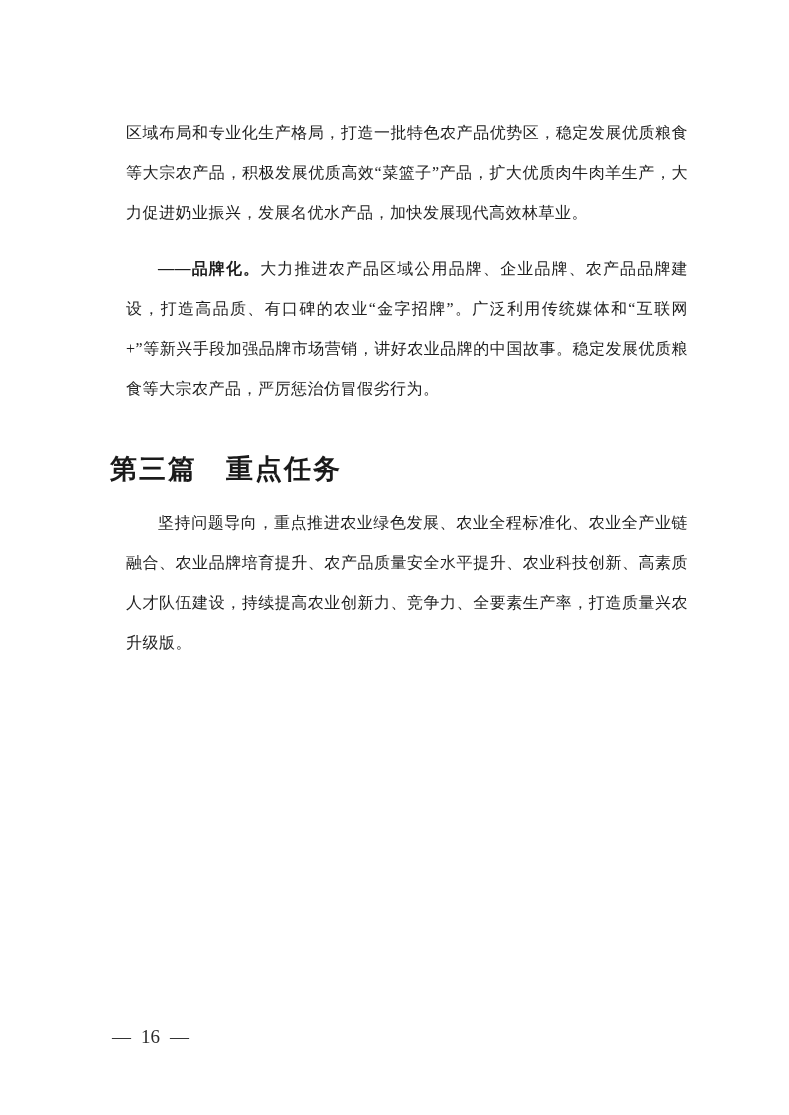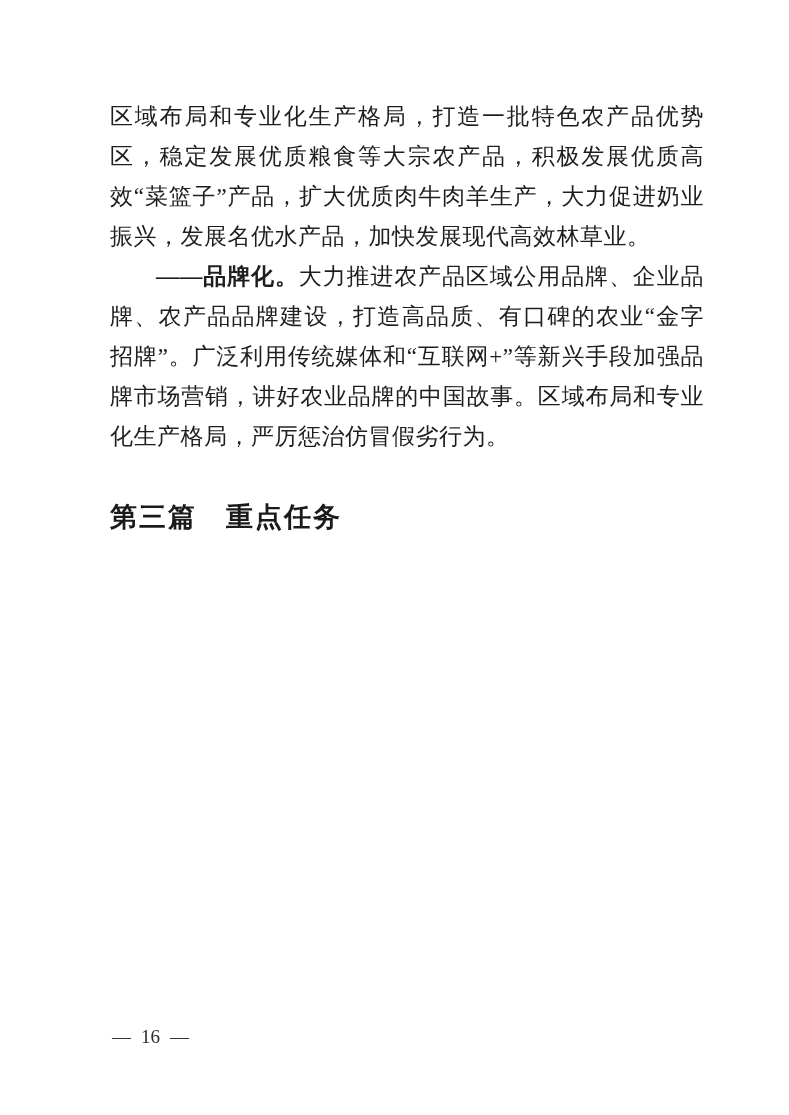--- a/index.html
+++ b/index.html
@@ -13,22 +13,22 @@
     font-family: "Liberation Serif", "DejaVu Serif", serif;
     color: #1e1e1e;
   }
   .content {
     position: absolute;
     left: 110px;
     top: 97px;
     width: 594px;
   }
   p.body-para {
-    margin: 0;
-    font-size: 23px;
+    margin: 16px;
+    font-size: 16px;
     line-height: 40px;
     text-align: justify;
     text-indent: 2em;
     letter-spacing: 0.5px;
   }
   p.body-para.no-indent { text-indent: 0; }
   .lead { font-weight: bold; }
   h2.section-heading {
     margin: 42px 0 14px 0;
     font-size: 27px;
@@ -53,23 +53,24 @@
 </style>
 </head>
 <body>
 
 <div class="page">
   <div class="content">
 
     <p class="body-para no-indent"><span>区域布局和专业化生产格局，打造一批特色农产品优势区，稳定发展优质粮食等大宗农产品，积极发展优质高效“菜篮子”产品，扩大优质肉牛肉羊生产，大力促进奶业振兴，发展名优水产品，加快发展现代高效林草业。</span></p>
 
 
-    <p class="body-para"><span class="lead">——品牌化。</span><span>大力推进农产品区域公用品牌、企业品牌、农产品品牌建设，打造高品质、有口碑的农业“金字招牌”。广泛利用传统媒体和“互联网+”等新兴手段加强品牌市场营销，讲好农业品牌的中国故事。区域布局和专业化生产格局，严厉惩治仿冒假劣行为。</span></p>
+    <p class="body-para"><span class="lead">——品牌化。</span><span>大力推进农产品区域公用品牌、企业品牌、农产品品牌建设，打造高品质、有口碑的农业“金字招牌”。广泛利用传统媒体和“互联网+”等新兴手段加强品牌市场营销，讲好农业品牌的中国故事。稳定发展优质粮食等大宗农产品，严厉惩治仿冒假劣行为。</span></p>
 
     <h2 class="section-heading">第三篇　重点任务</h2>
 
+    <p class="body-para"><span>坚持问题导向，重点推进农业绿色发展、农业全程标准化、农业全产业链融合、农业品牌培育提升、农产品质量安全水平提升、农业科技创新、高素质人才队伍建设，持续提高农业创新力、竞争力、全要素生产率，打造质量兴农升级版。</span></p>
 
   </div>
 
   <div class="footer">
     <span class="dash">—</span><span class="num">16</span><span class="dash">—</span>
   </div>
 </div>
 
 </body></html>

